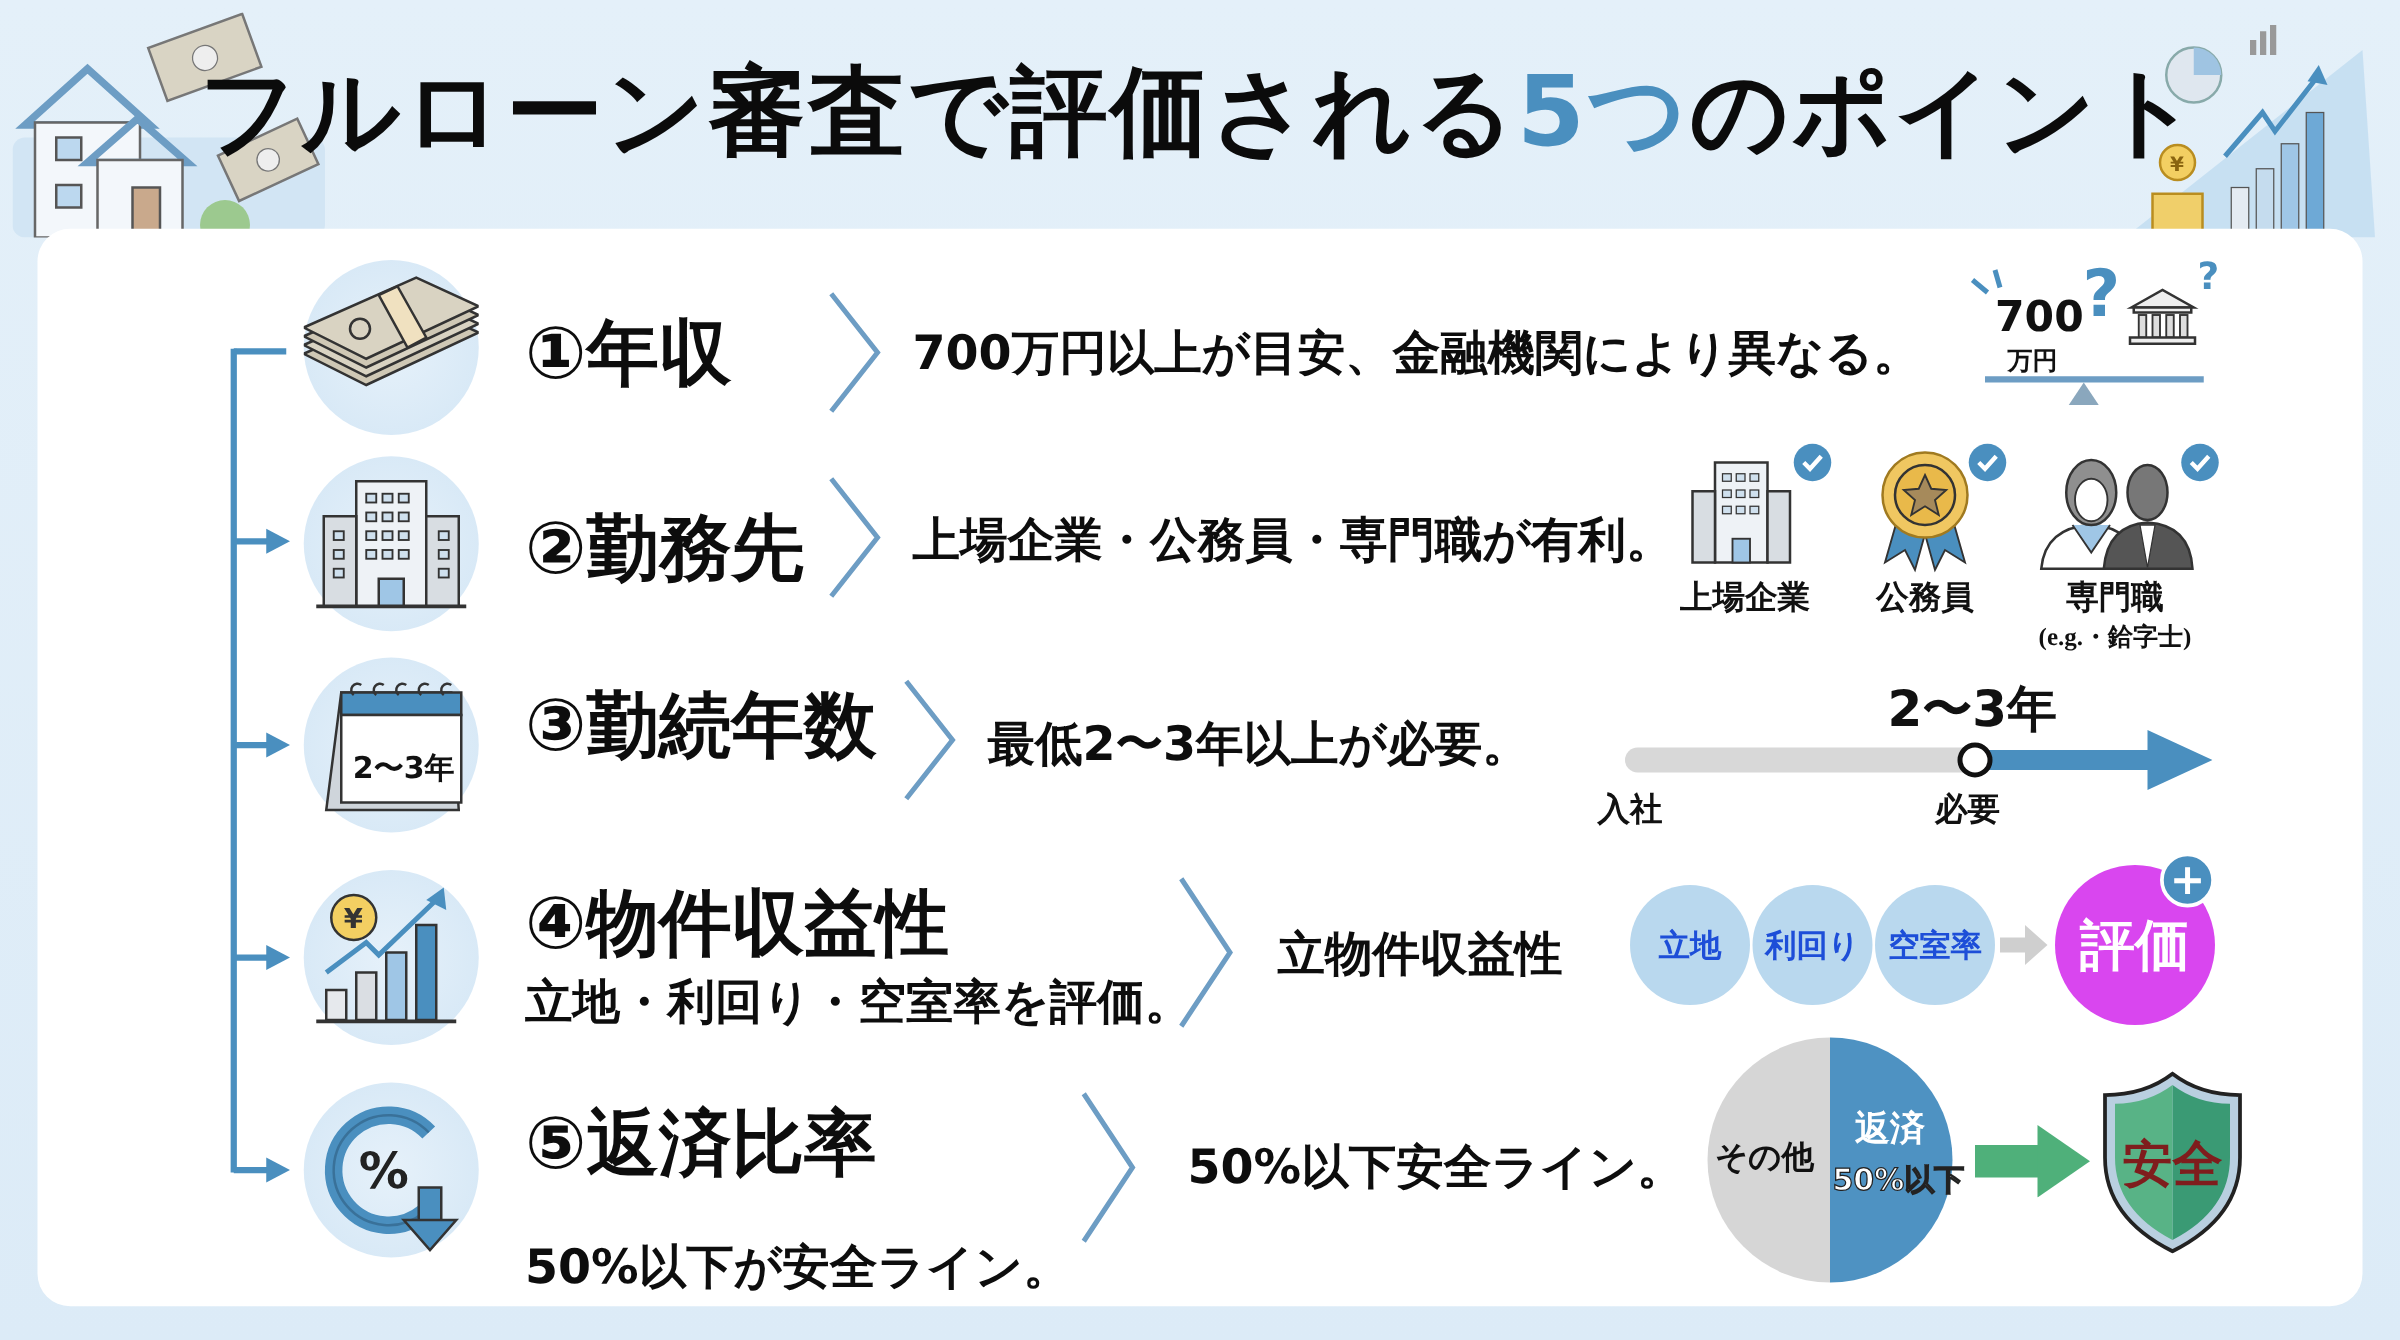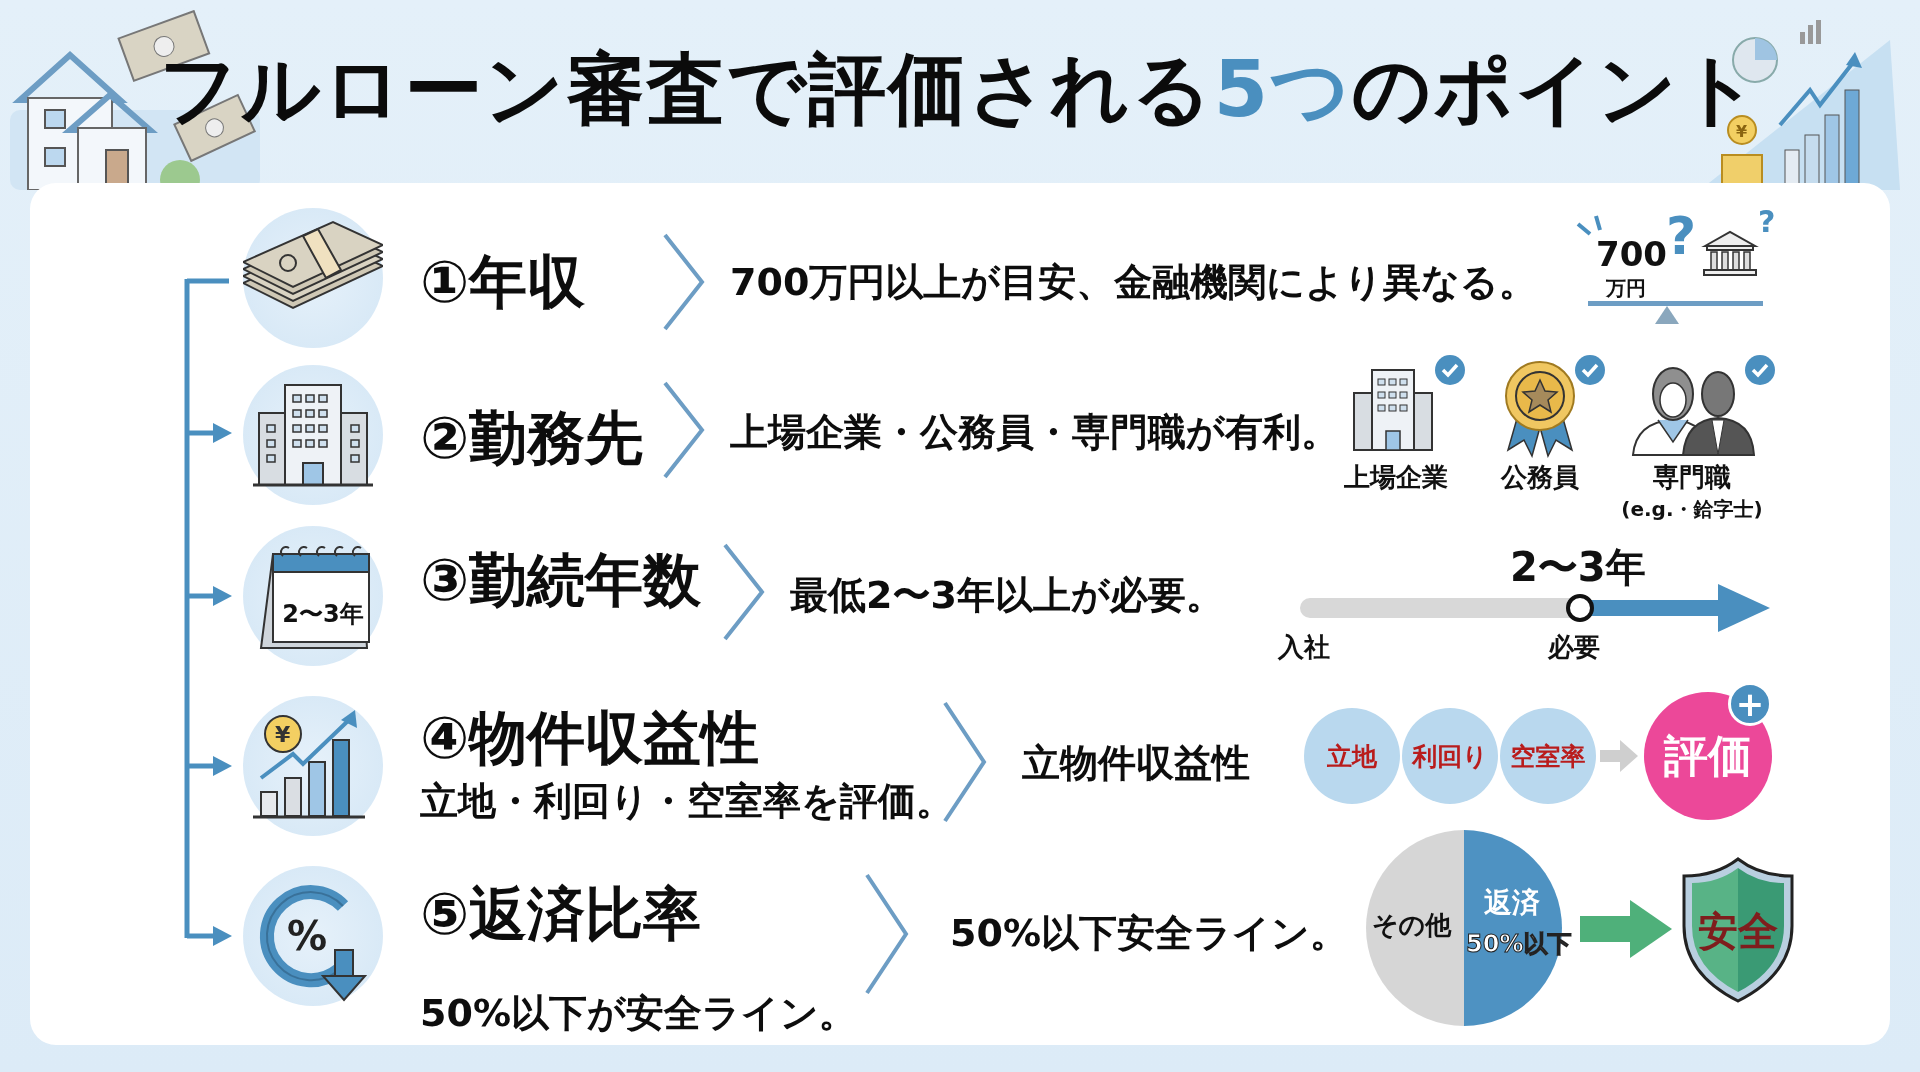--- a/index.html
+++ b/index.html
@@ -26,29 +26,29 @@
   .icon-circle {
     position: absolute; width: 140px; height: 140px; border-radius: 50%;
     background: radial-gradient(circle, #e6f1fa 0%, #d3e6f5 100%);
   }
   .icon-circle svg { position: absolute; left: 0; top: 0; }
   .heading { position: absolute; font-size: 58px; font-weight: bold; white-space: nowrap; color: #0d0d0d; }
   .subheading { position: absolute; font-size: 38px; font-weight: bold; white-space: nowrap; color: #0d0d0d; }
   .chev { position: absolute; }
   .desc { position: absolute; font-size: 38px; font-weight: bold; white-space: nowrap; color: #0d0d0d; }
   .small-label { position: absolute; font-size: 26px; font-weight: bold; white-space: nowrap; text-align: center; color: #111; }
-  .tiny-label { position: absolute; font-size: 20px; font-weight: bold; white-space: nowrap; text-align: center; color: #111; }
+  .tiny-label { position: absolute; font-size: 20px; font-weight: bold; white-space: nowrap; text-align: center; color: #111; font-family: Liberation Serif, serif; }
   .bubble {
     position: absolute; width: 96px; height: 96px; border-radius: 50%;
     background: #b9d8ee; display: flex; align-items: center; justify-content: center;
-    font-size: 25px; font-weight: bold; color: #b91c1c;
+    font-size: 25px; font-weight: bold; color: #1d4ed8;
   }
   .eval-bubble {
     position: absolute; width: 128px; height: 128px; border-radius: 50%;
-    background: #ec4899; display: flex; align-items: center; justify-content: center;
+    background: #d946ef; display: flex; align-items: center; justify-content: center;
     font-size: 44px; font-weight: bold; color: #fff;
   }
   .plus-badge {
     position: absolute; width: 44px; height: 44px; border-radius: 50%;
     background: #4a8fbf; border: 3px solid #fff; color: #fff;
     font-size: 34px; font-weight: bold; display: flex; align-items: center; justify-content: center;
   }
   .pie {
     position: absolute; width: 196px; height: 196px; border-radius: 50%;
     background: linear-gradient(90deg, #d6d6d6 50%, #4e92c2 50%);

